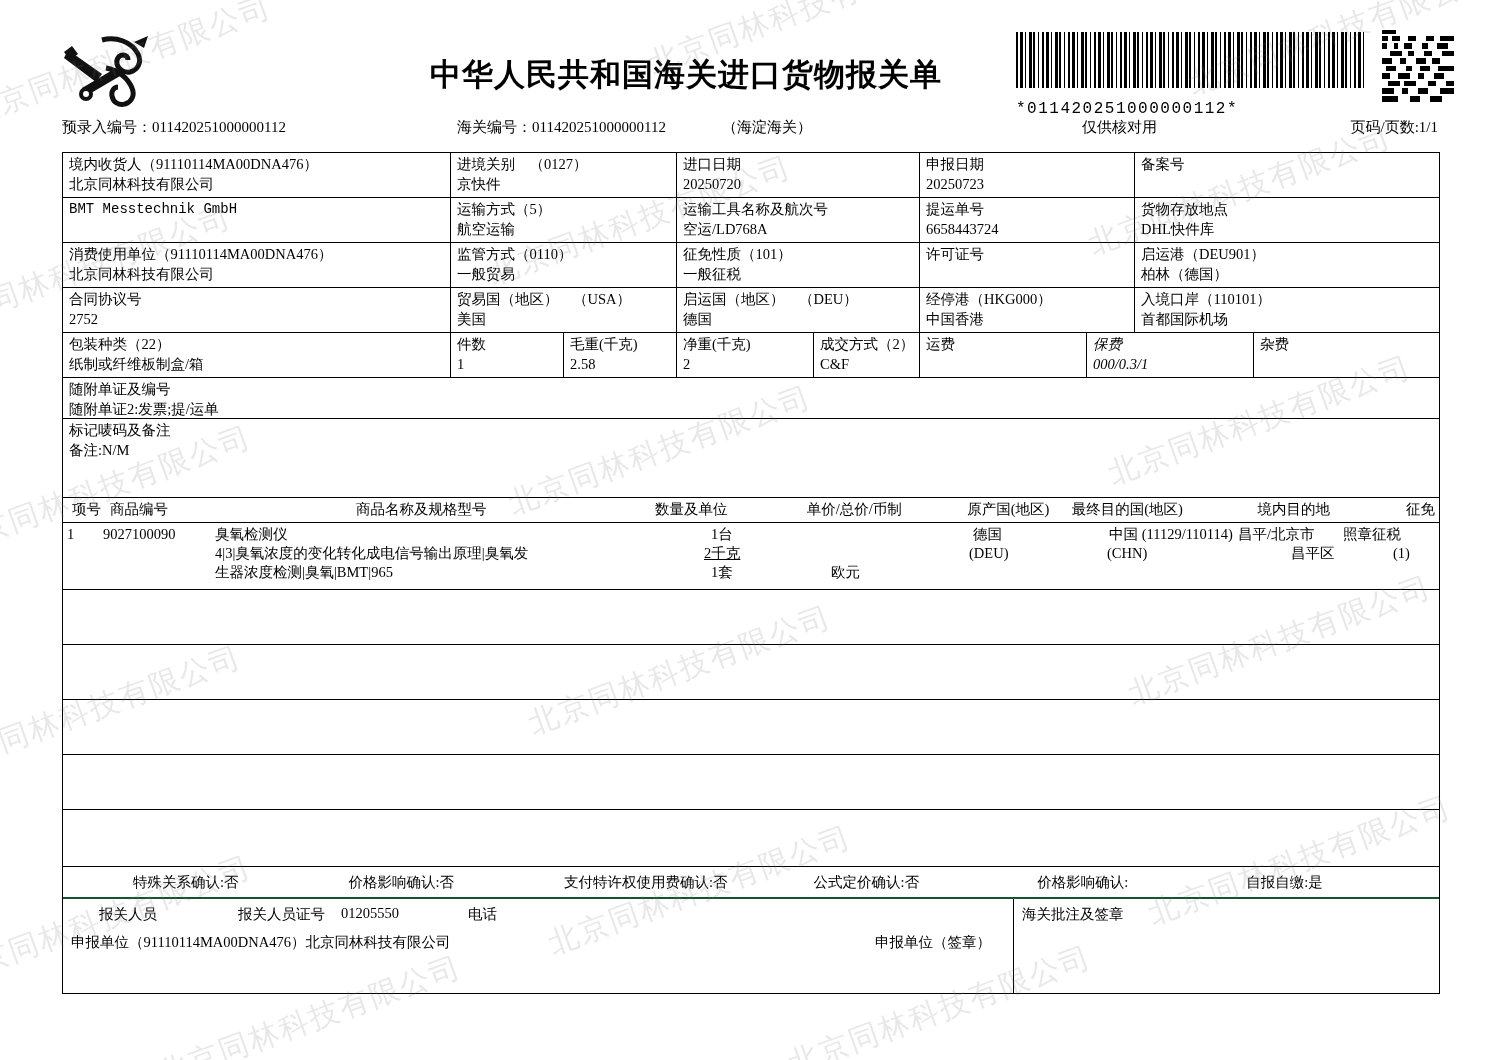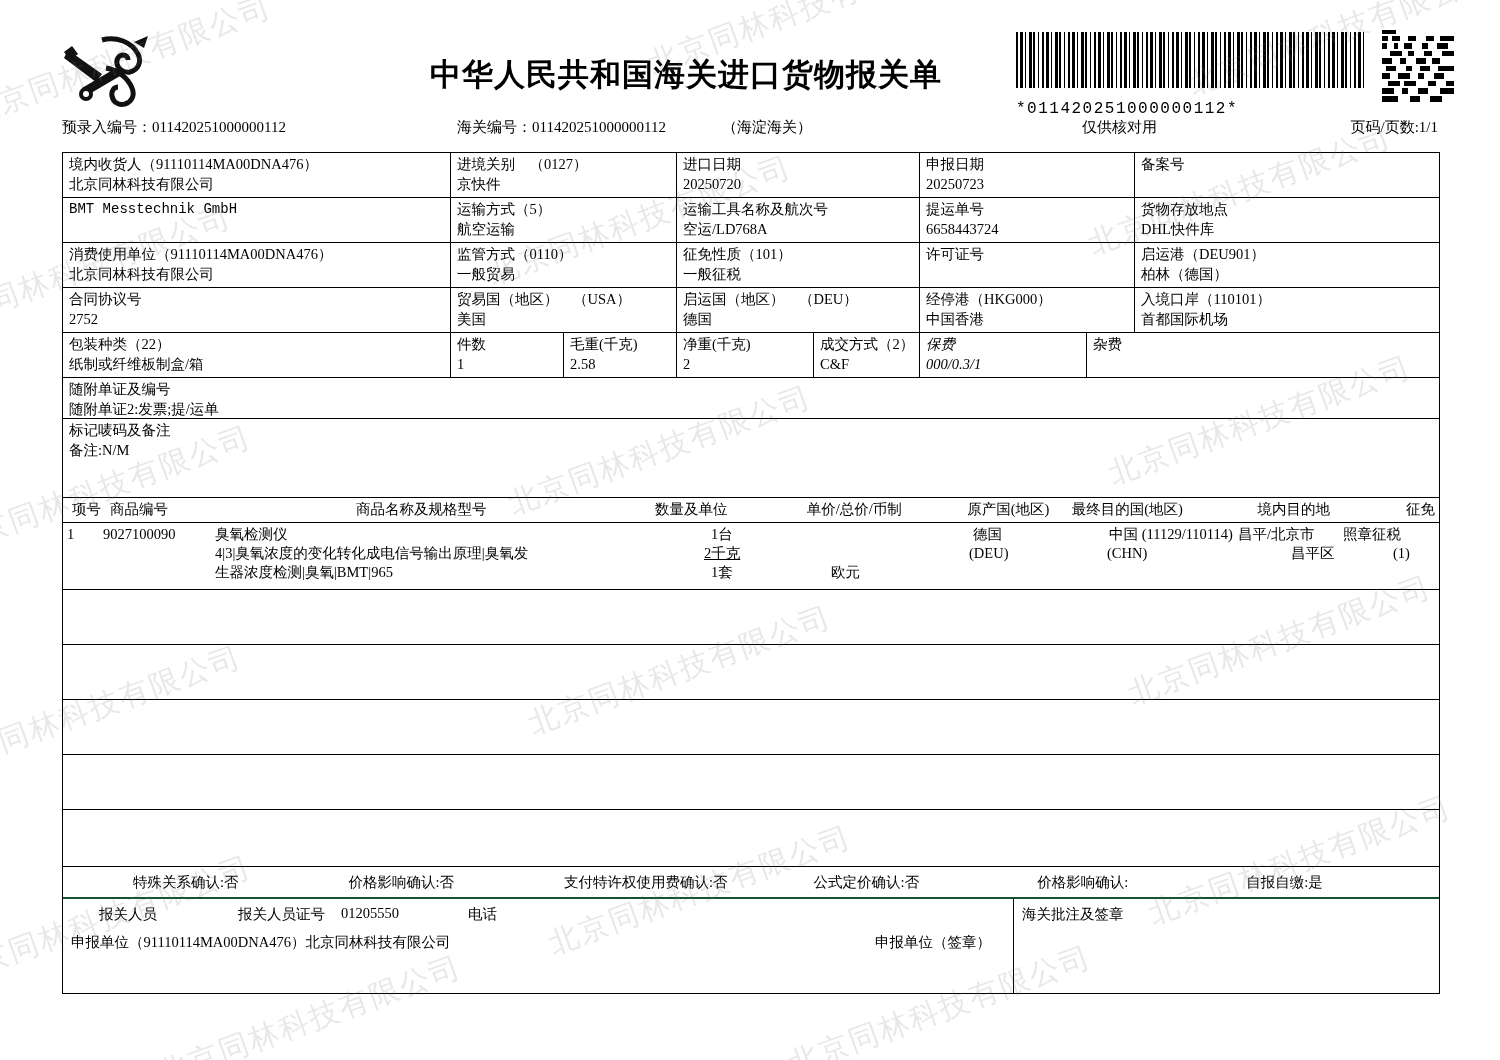--- a/index.html
+++ b/index.html
@@ -378,20 +378,24 @@
         <div class="val">2.58</div>
       </div>
       <div class="cell p4">
         <div class="lbl">净重(千克)</div>
         <div class="val">2</div>
       </div>
       <div class="cell p5">
         <div class="lbl">成交方式（2）</div>
         <div class="val">C&amp;F</div>
       </div>
+      <div class="cell p6">
+        <div class="lbl">运费</div>
+        <div class="val"></div>
+      </div>
       <div class="cell p7">
         <div class="lbl">保费</div>
         <div class="val">000/0.3/1</div>
       </div>
       <div class="cell p8">
         <div class="lbl">杂费</div>
         <div class="val"></div>
       </div>
     </div>
 

